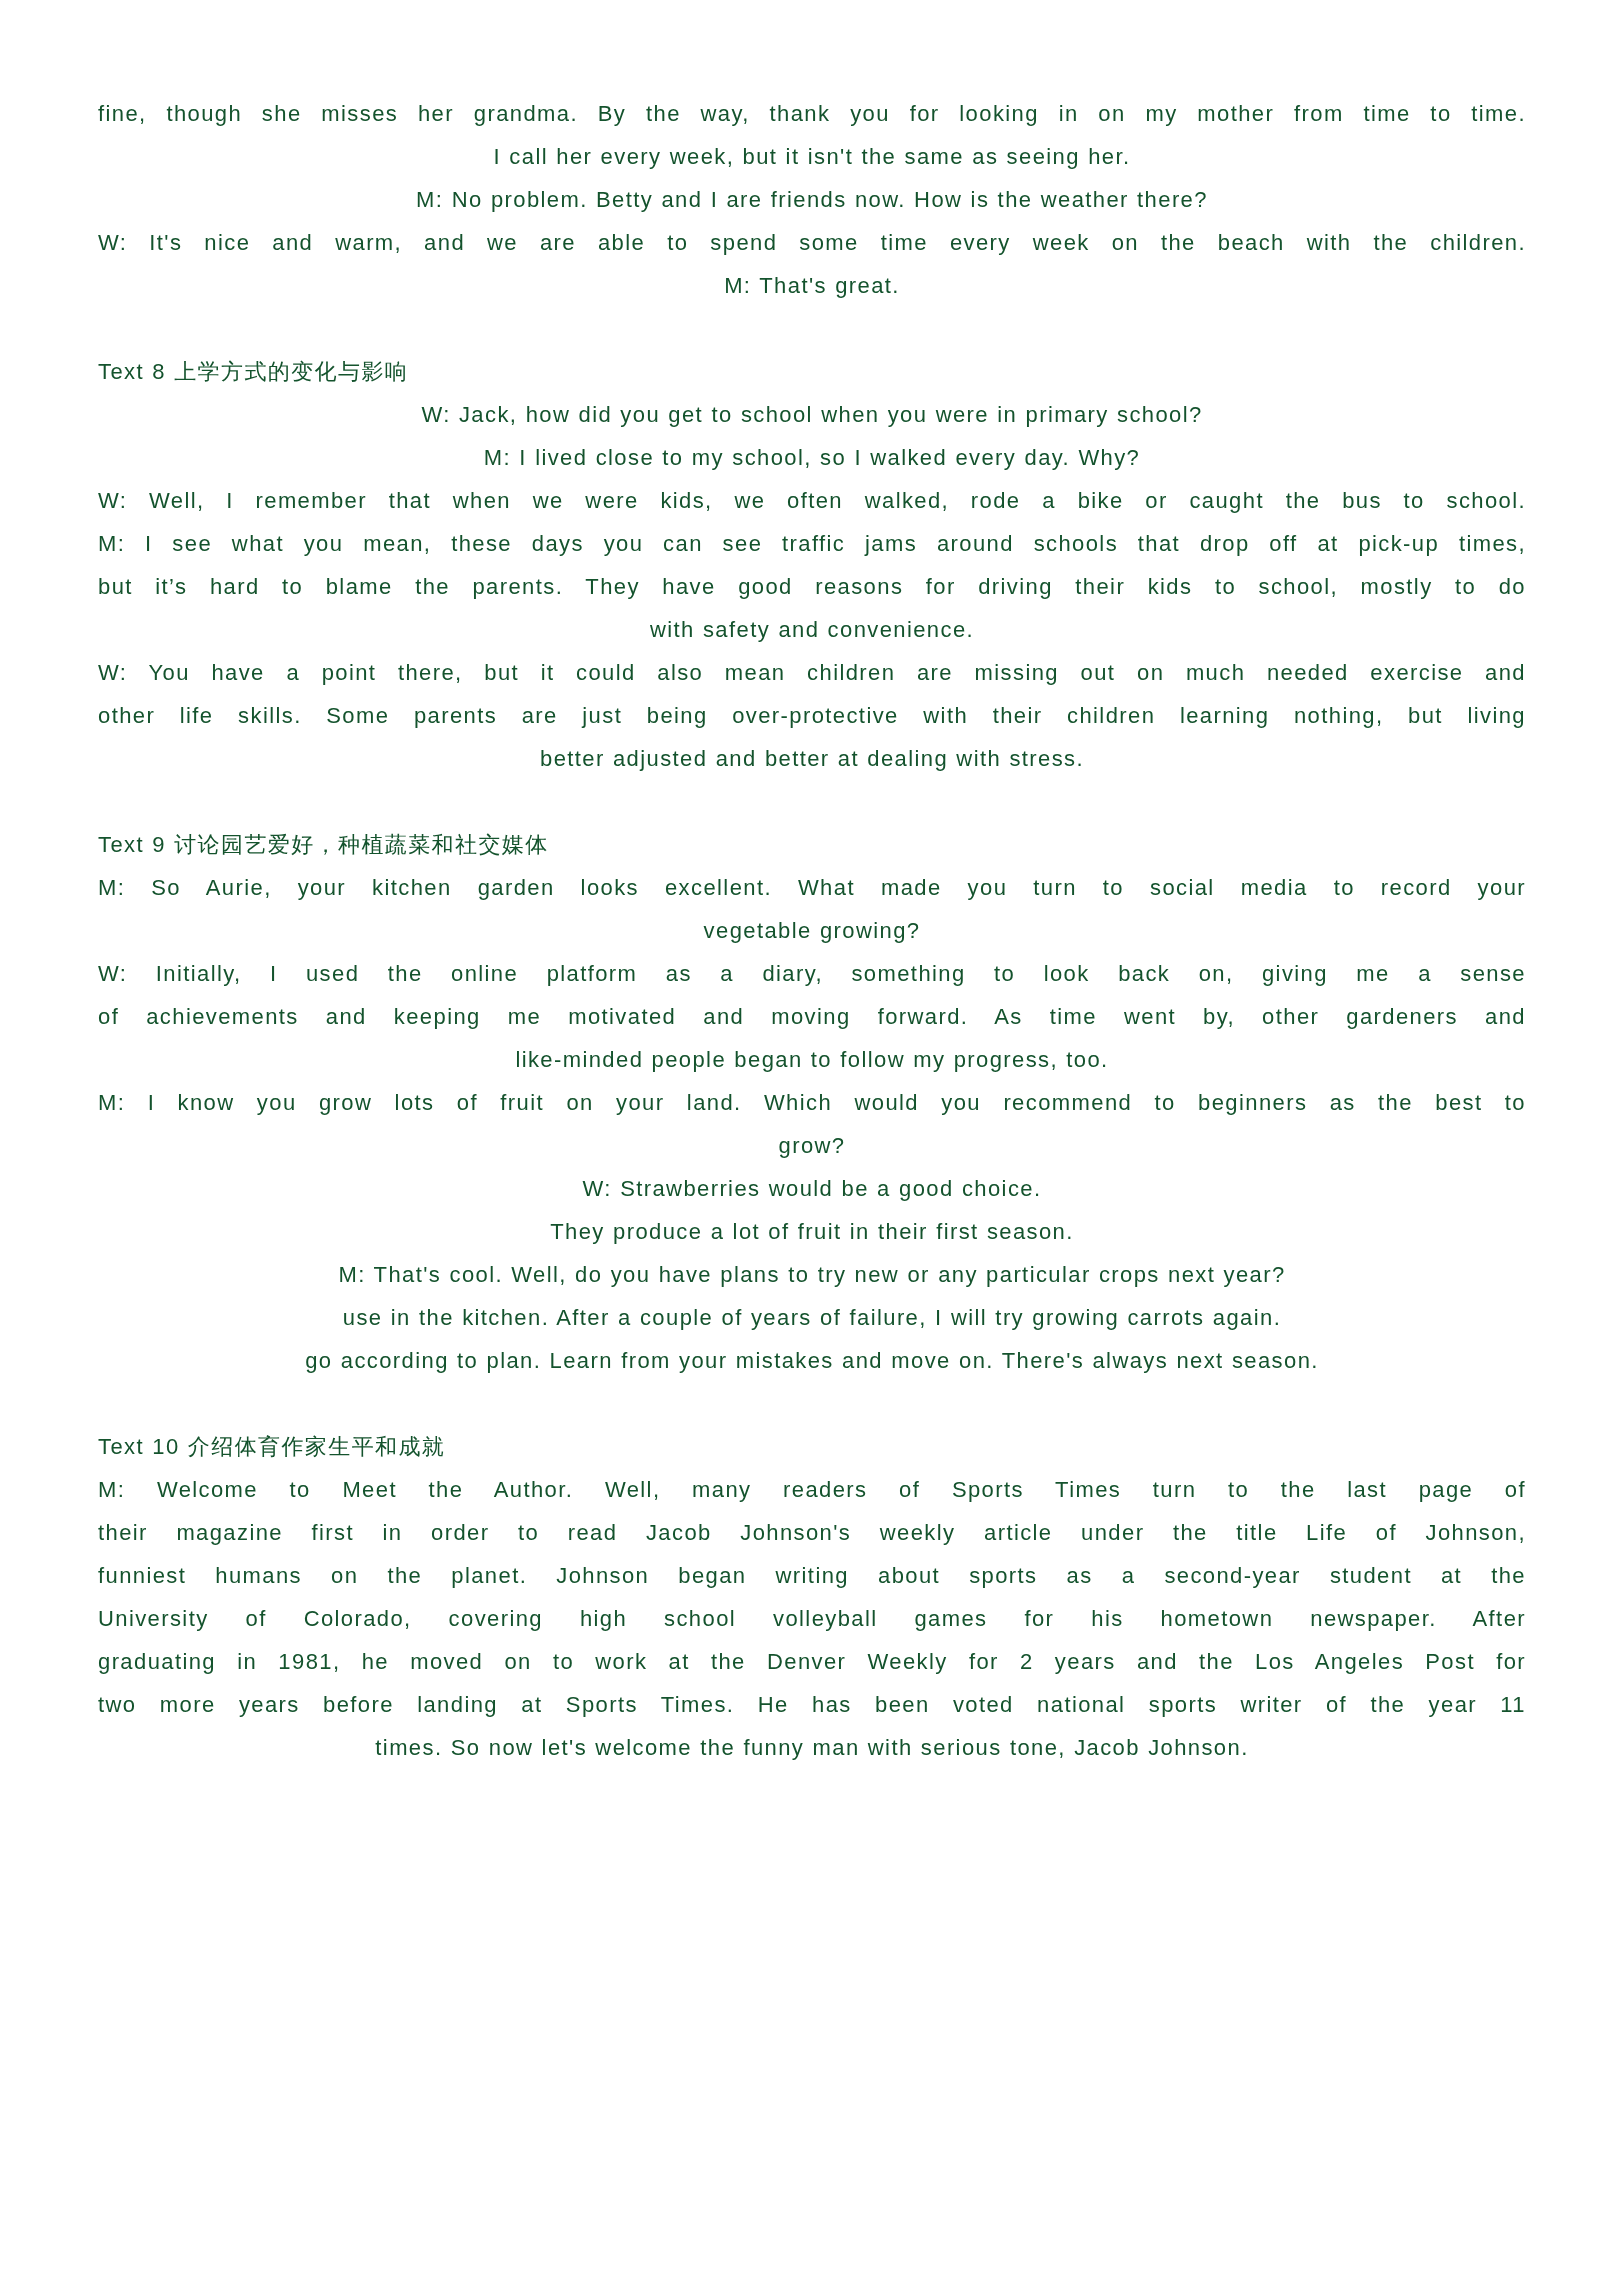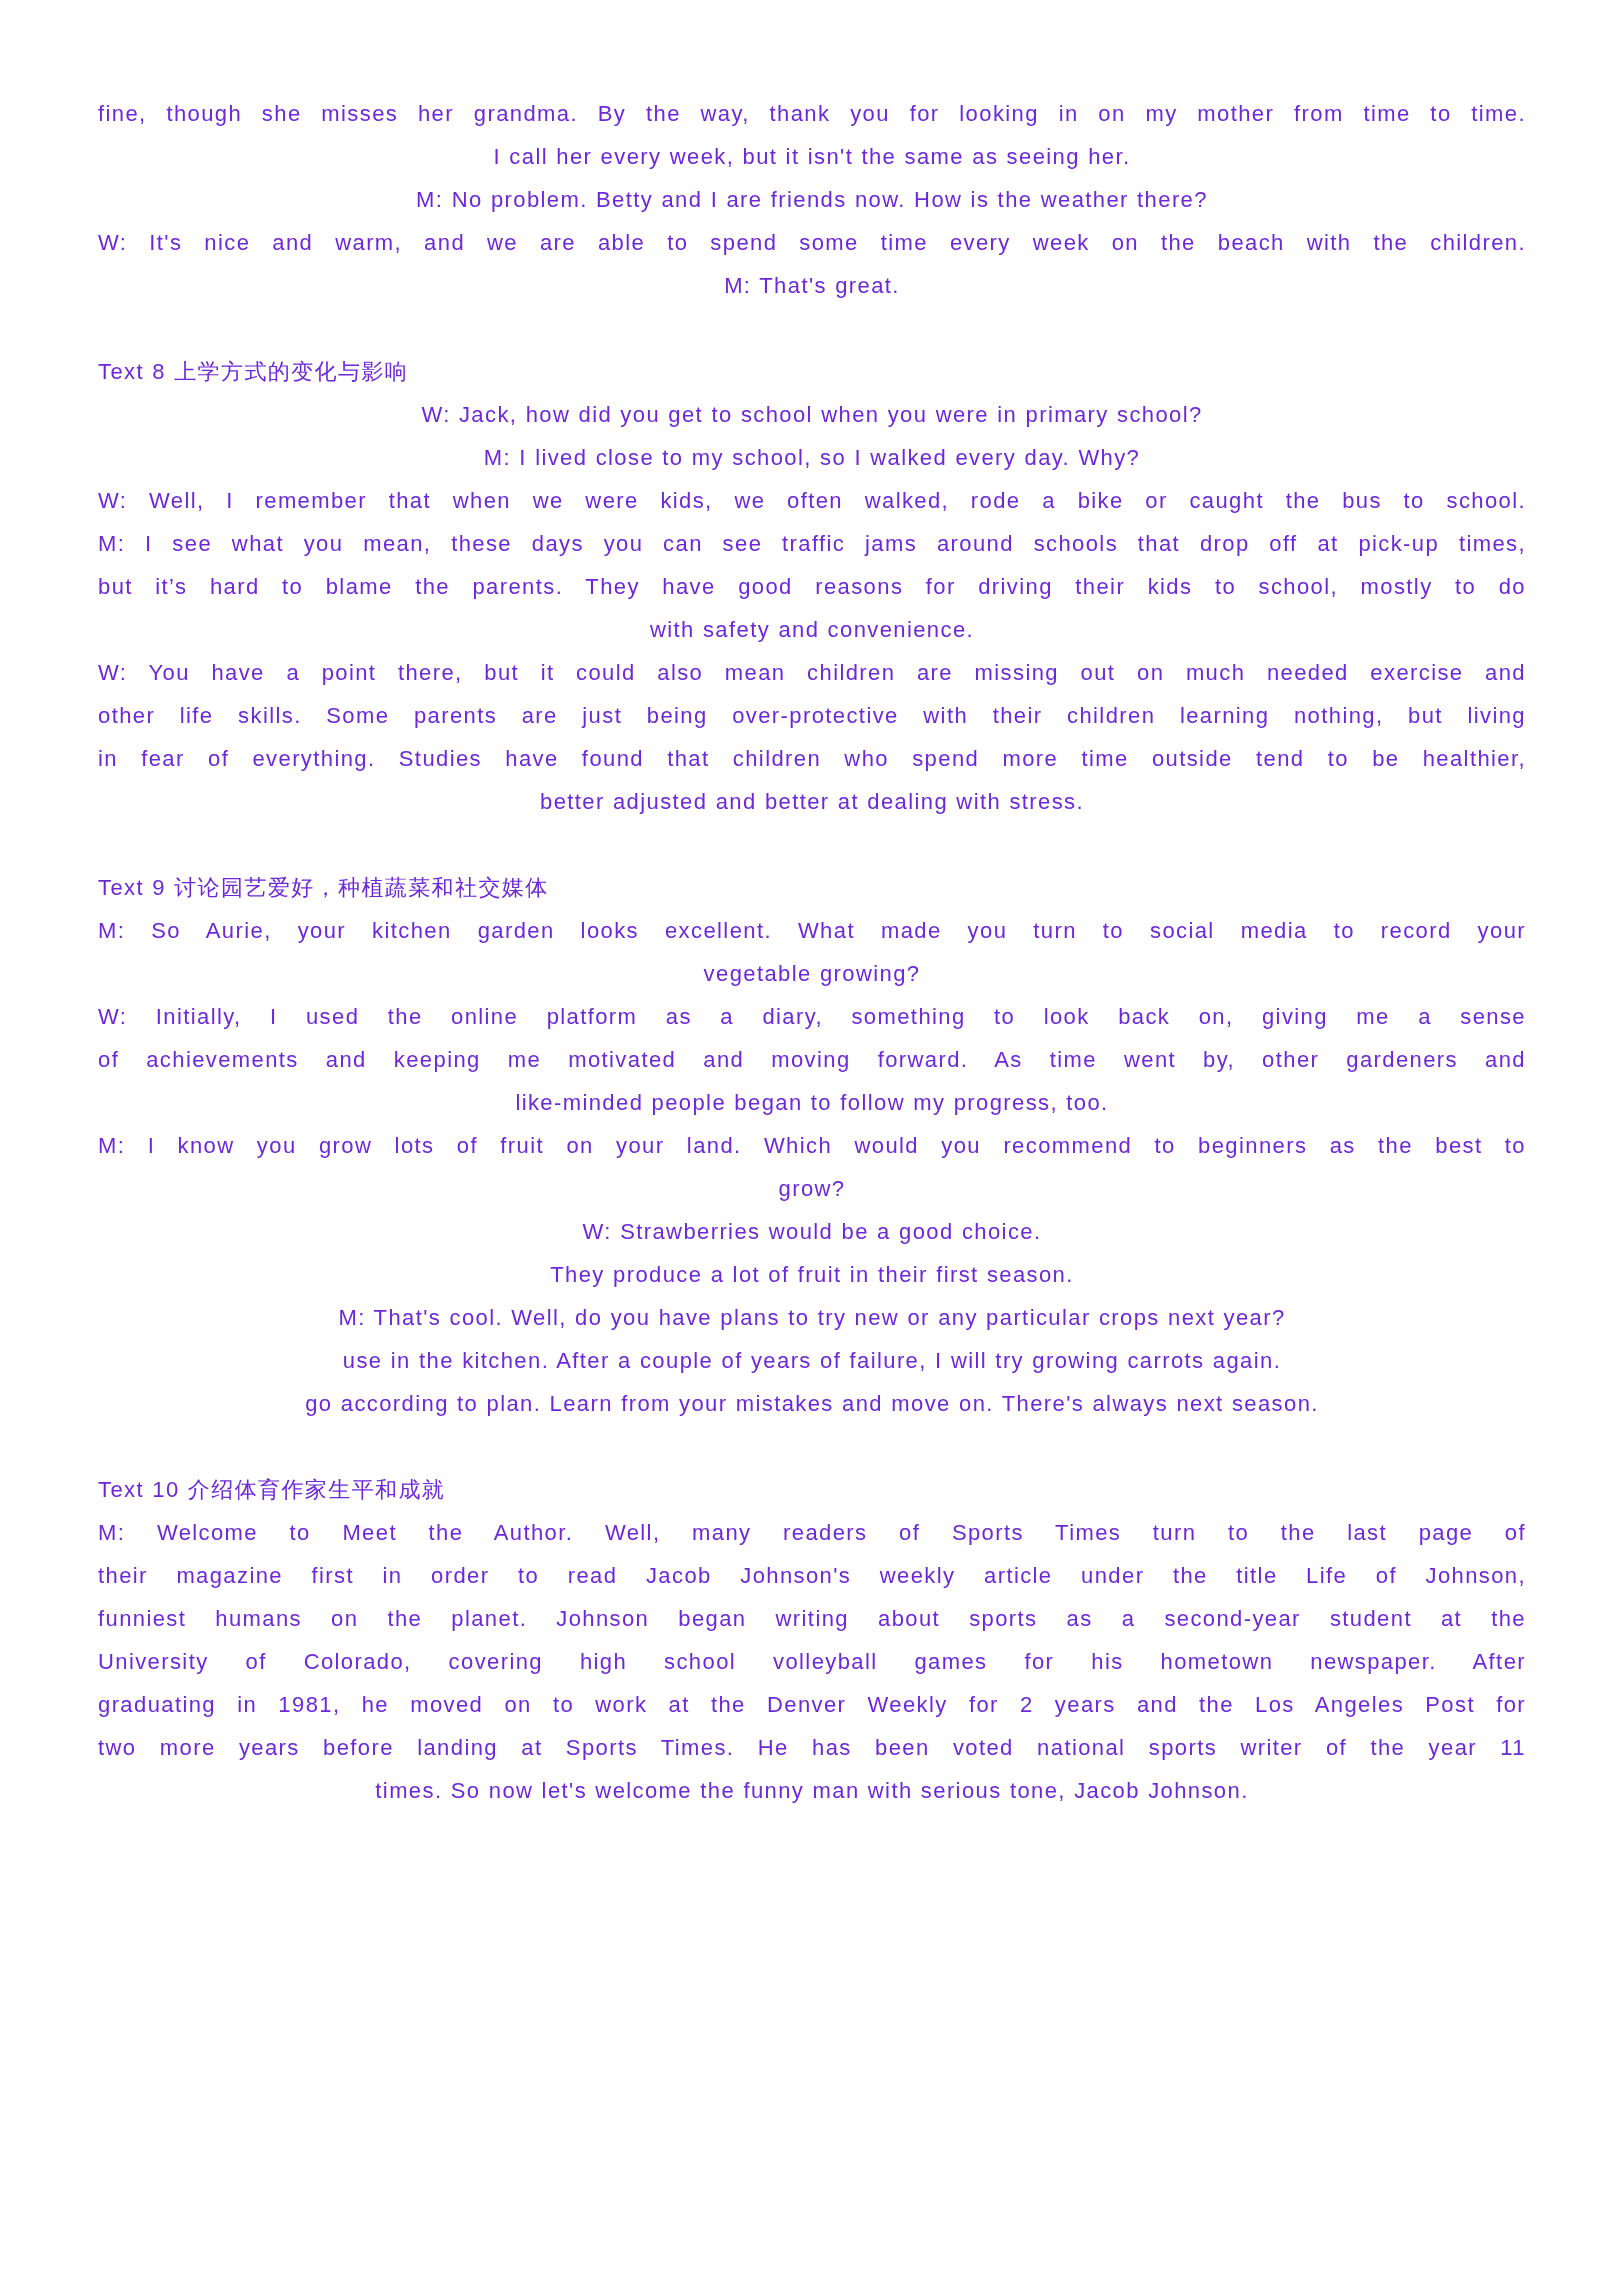--- a/index.html
+++ b/index.html
@@ -12,21 +12,21 @@
     width: 1624px;
     height: 2295px;
     box-sizing: border-box;
     padding: 92px 98px 0 98px;
     background: #ffffff;
     font-family: "Liberation Sans", sans-serif;
     font-size: 22px;
     line-height: 43px;
     letter-spacing: 1.4px;
     word-spacing: 0.8px;
-    color: #6d28d9;
+    color: #14532d;
     overflow: hidden;
   }
   .sec { margin: 0; }
   .sec + .sec { margin-top: 43px; }   
   .line {
     min-height: 43px;
     text-align: center;
     white-space: normal;
   }
   .line.just {
@@ -52,21 +52,20 @@
   <section class="sec">
       <div class="line header">Text 8 上学方式的变化与影响</div>
       <div class="line">W: Jack, how did you get to school when you were in primary school?</div>
       <div class="line">M: I lived close to my school, so I walked every day. Why?</div>
       <div class="line just">W: Well, I remember that when we were kids, we often walked, rode a bike or caught the bus to school.</div>
       <div class="line just">M: I see what you mean, these days you can see traffic jams around schools that drop off at pick-up times,</div>
       <div class="line just">but it’s hard to blame the parents. They have good reasons for driving their kids to school, mostly to do</div>
       <div class="line">with safety and convenience.</div>
       <div class="line just">W: You have a point there, but it could also mean children are missing out on much needed exercise and</div>
       <div class="line just">other life skills. Some parents are just being over-protective with their children learning nothing, but living</div>
-      <div class="line just">in fear of everything. Studies have found that children who spend more time outside tend to be healthier,</div>
       <div class="line">better adjusted and better at dealing with stress.</div>
     </section>
   <section class="sec">
       <div class="line header">Text 9 讨论园艺爱好，种植蔬菜和社交媒体</div>
       <div class="line just">M: So Aurie, your kitchen garden looks excellent. What made you turn to social media to record your</div>
       <div class="line">vegetable growing?</div>
       <div class="line just">W: Initially, I used the online platform as a diary, something to look back on, giving me a sense</div>
       <div class="line just">of achievements and keeping me motivated and moving forward. As time went by, other gardeners and</div>
       <div class="line">like-minded people began to follow my progress, too.</div>
       <div class="line just">M: I know you grow lots of fruit on your land. Which would you recommend to beginners as the best to</div>

